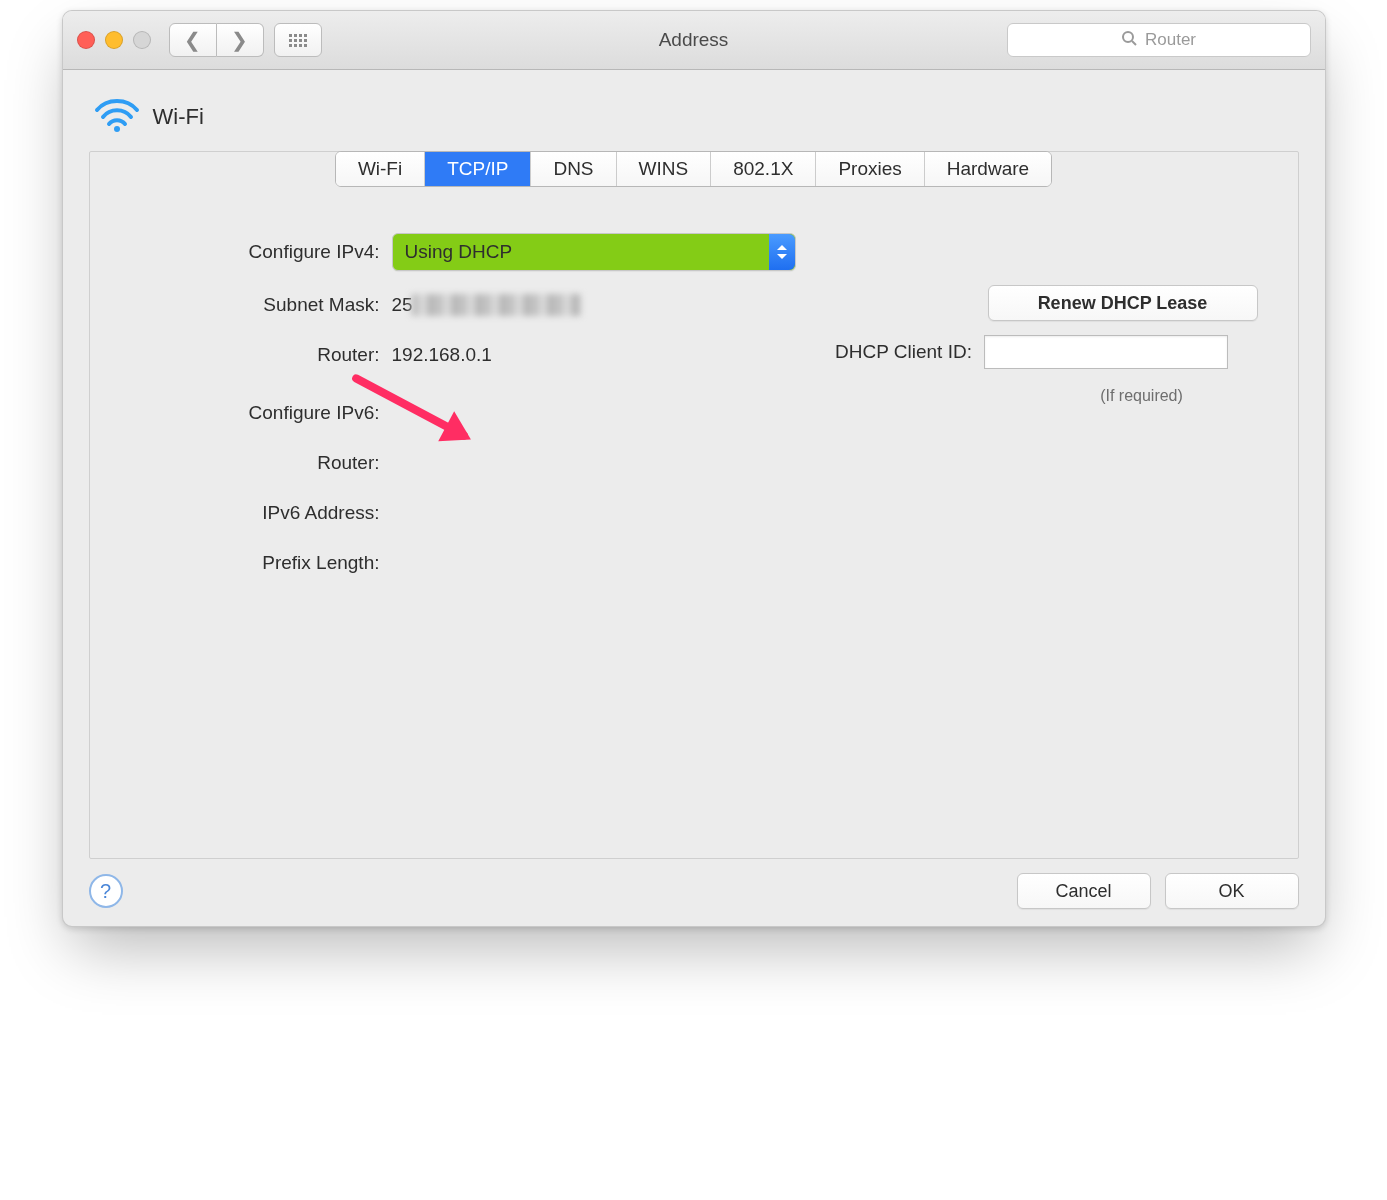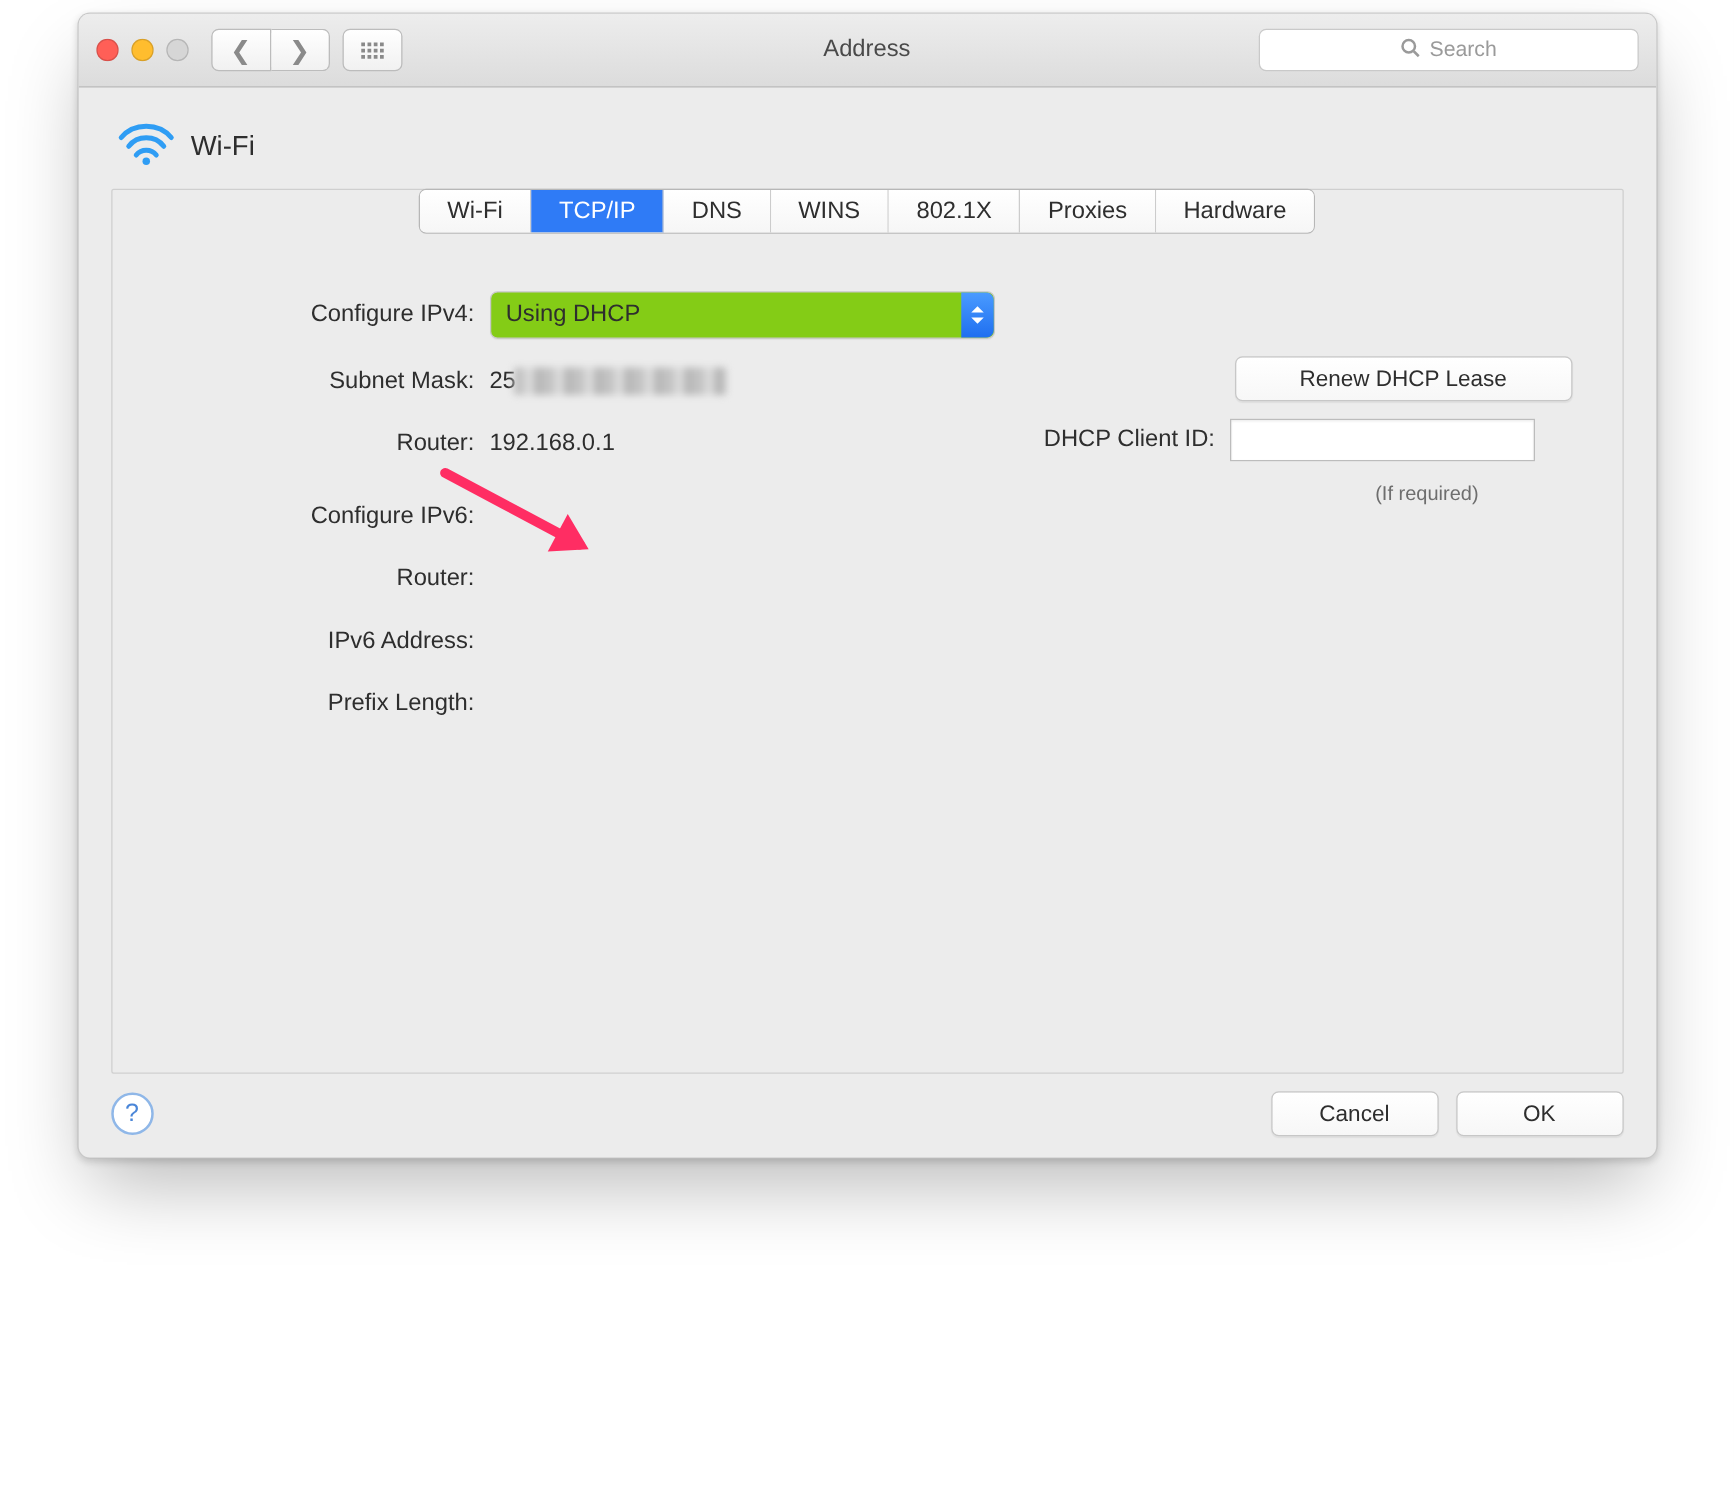--- a/index.html
+++ b/index.html
@@ -163,21 +163,21 @@
         </div>
       </div>
       <div class="title">Address</div>
       <div class="search">
         <span>
           <svg viewBox="0 0 16 16" fill="none" stroke="currentColor" stroke-width="2">
               <circle cx="7" cy="7" r="5"></circle>
               <line x1="11" y1="11" x2="15" y2="15"></line>
             </svg>
         </span>
-        <span>Search</span>
+        <span>Router</span>
       </div>
     </div>
 
     <div class="body">
       <div class="wifi-header">
         <span class="wifi-icon">
           <svg viewBox="0 0 48 36">
             <path d="M4 14 C14 2 34 2 44 14" stroke="#2f9df4" stroke-width="4" fill="none" stroke-linecap="round"></path>
             <path d="M10 21 C17 12 31 12 38 21" stroke="#2f9df4" stroke-width="4" fill="none" stroke-linecap="round"></path>
             <path d="M16 28 C20 23 28 23 32 28" stroke="#2f9df4" stroke-width="4" fill="none" stroke-linecap="round"></path>
@@ -235,21 +235,21 @@
             </div>
             <div class="row">
               <div class="lbl">Prefix Length:</div>
               <div class="val"></div>
             </div>
           </div>
 
           <div class="rightcol">
             <div style="height:52px;"></div>
             <div style="text-align:right;">
-              <div class="btn" style="width:232px;">
+              <div class="btn" style="width:232px;font-weight:bold;">
                 <span>Renew DHCP Lease</span>
               </div>
             </div>
             <div class="row" style="margin-top:14px;justify-content:center;">
               <div class="lbl" style="flex:initial;">DHCP Client ID:</div>
               <input class="textinput" value="" style="">
             </div>
             <div class="hint" style="margin-left:220px;margin-top:16px;">(If required)</div>
           </div>
         </div>

